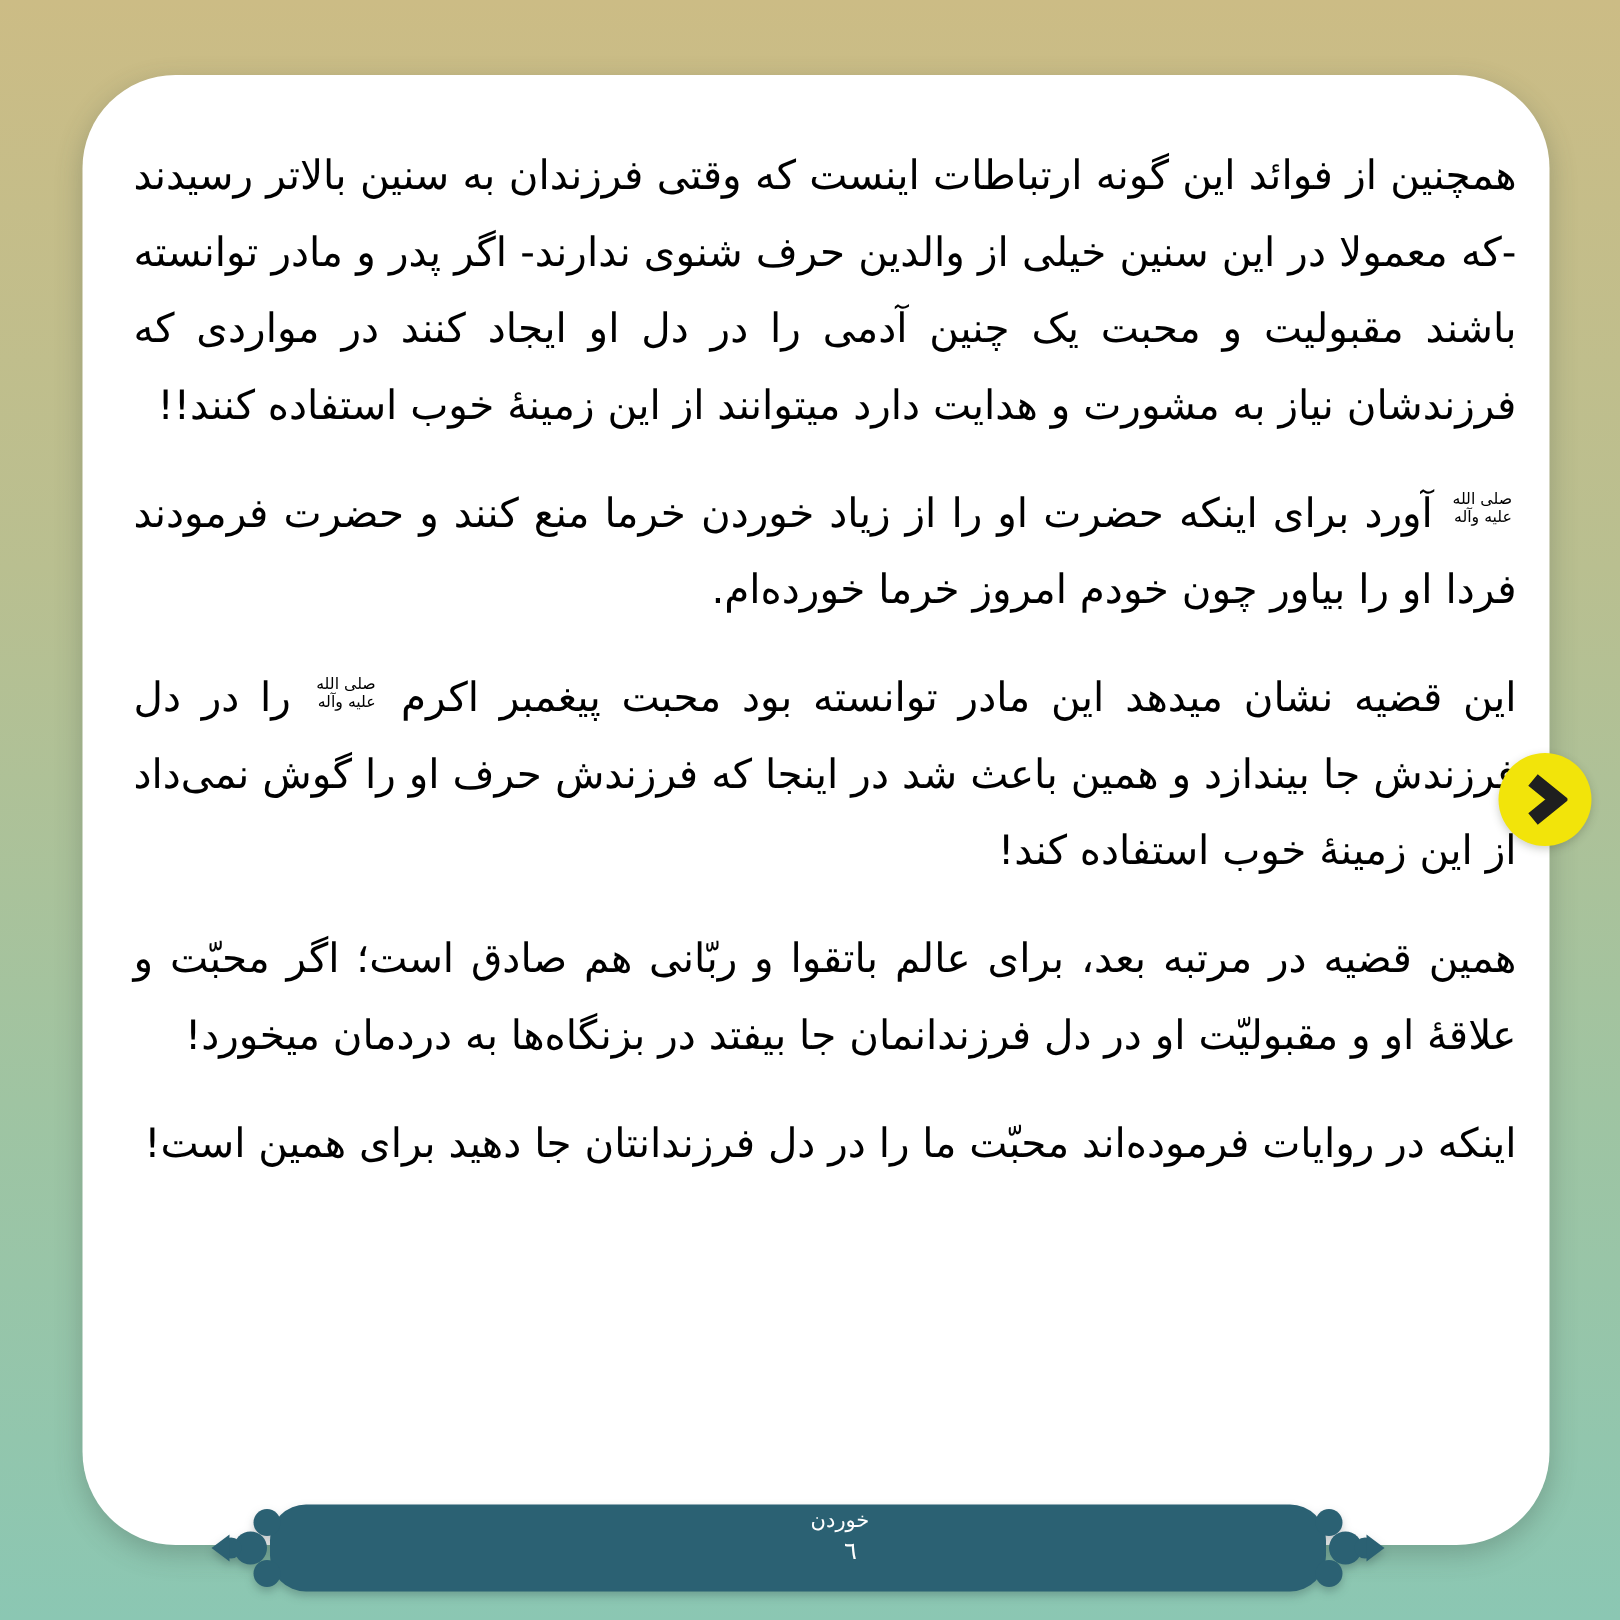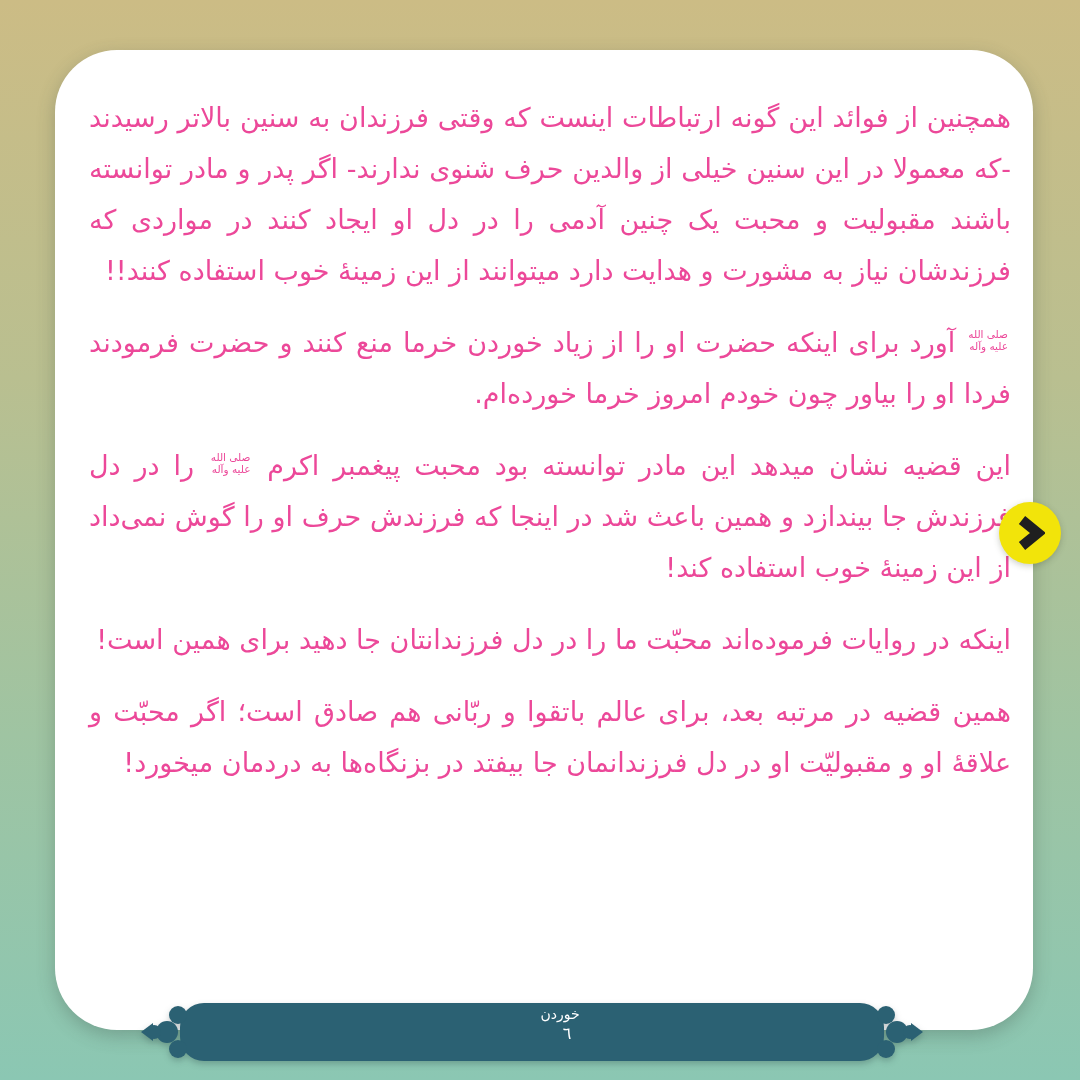--- a/index.html
+++ b/index.html
@@ -20,21 +20,21 @@
     background: #ffffff;
     border-radius: 62px;
     box-shadow: 0 6px 18px rgba(60, 75, 65, 0.30);
   }
   .content {
     position: absolute;
     top: 42px; right: 22px; left: 34px;
     direction: rtl;
     text-align: justify;
     text-align-last: right;
-    color: #ec4899;
+    color: #000000;
     font-size: 27px;
     line-height: 51px;
   }
   .content p { margin: 0 0 21px 0; }
   .honorific {
     display: inline-block;
     vertical-align: middle;
     text-align: left;
     line-height: 1.12;
     font-size: 10.5px;
@@ -85,23 +85,23 @@
 
   <div class="card">
     <div class="content">
 
       <p><span>همچنین از فوائد این گونه ارتباطات اینست که وقتی فرزندان به سنین بالاتر رسیدند -که معمولا در این سنین خیلی از والدین حرف شنوی ندارند- اگر پدر و مادر توانسته باشند مقبولیت و محبت یک چنین آدمی را در دل او ایجاد کنند در مواردی که فرزندشان نیاز به مشورت و هدایت دارد میتوانند از این زمینهٔ خوب استفاده کنند!!</span></p>
 
       <p> <span class="honorific"><span>صلی الله</span><span>علیه وآله</span></span> <span>آورد برای اینکه حضرت او را از زیاد خوردن خرما منع کنند و حضرت فرمودند فردا او را بیاور چون خودم امروز خرما خورده‌ام.</span></p>
 
       <p><span>این قضیه نشان میدهد این مادر توانسته بود محبت پیغمبر اکرم</span> <span class="honorific"><span>صلی الله</span><span>علیه وآله</span></span> <span>را در دل فرزندش جا بیندازد و همین باعث شد در اینجا که فرزندش حرف او را گوش نمی‌داد از این زمینهٔ خوب استفاده کند!</span></p>
 
+      <p><span>همین قضیه در مرتبه بعد، برای عالم باتقوا و ربّانی هم صادق است؛ اگر محبّت و علاقهٔ او و مقبولیّت او در دل فرزندانمان جا بیفتد در بزنگاه‌ها به دردمان میخورد!</span></p>
+
       <p><span>اینکه در روایات فرموده‌اند محبّت ما را در دل فرزندانتان جا دهید برای همین است!</span></p>
-
-      <p><span>همین قضیه در مرتبه بعد، برای عالم باتقوا و ربّانی هم صادق است؛ اگر محبّت و علاقهٔ او و مقبولیّت او در دل فرزندانمان جا بیفتد در بزنگاه‌ها به دردمان میخورد!</span></p>
 
     </div>
   </div>
 
   <div class="next-btn">
     <span style="display:flex;">
       <svg width="30" height="34" viewBox="0 0 30 34">
         <path d="M7 4 L23 17 L7 30" fill="none" stroke="#1f1f1f" stroke-width="10" stroke-linecap="butt" stroke-linejoin="miter"></path>
       </svg>
     </span>

